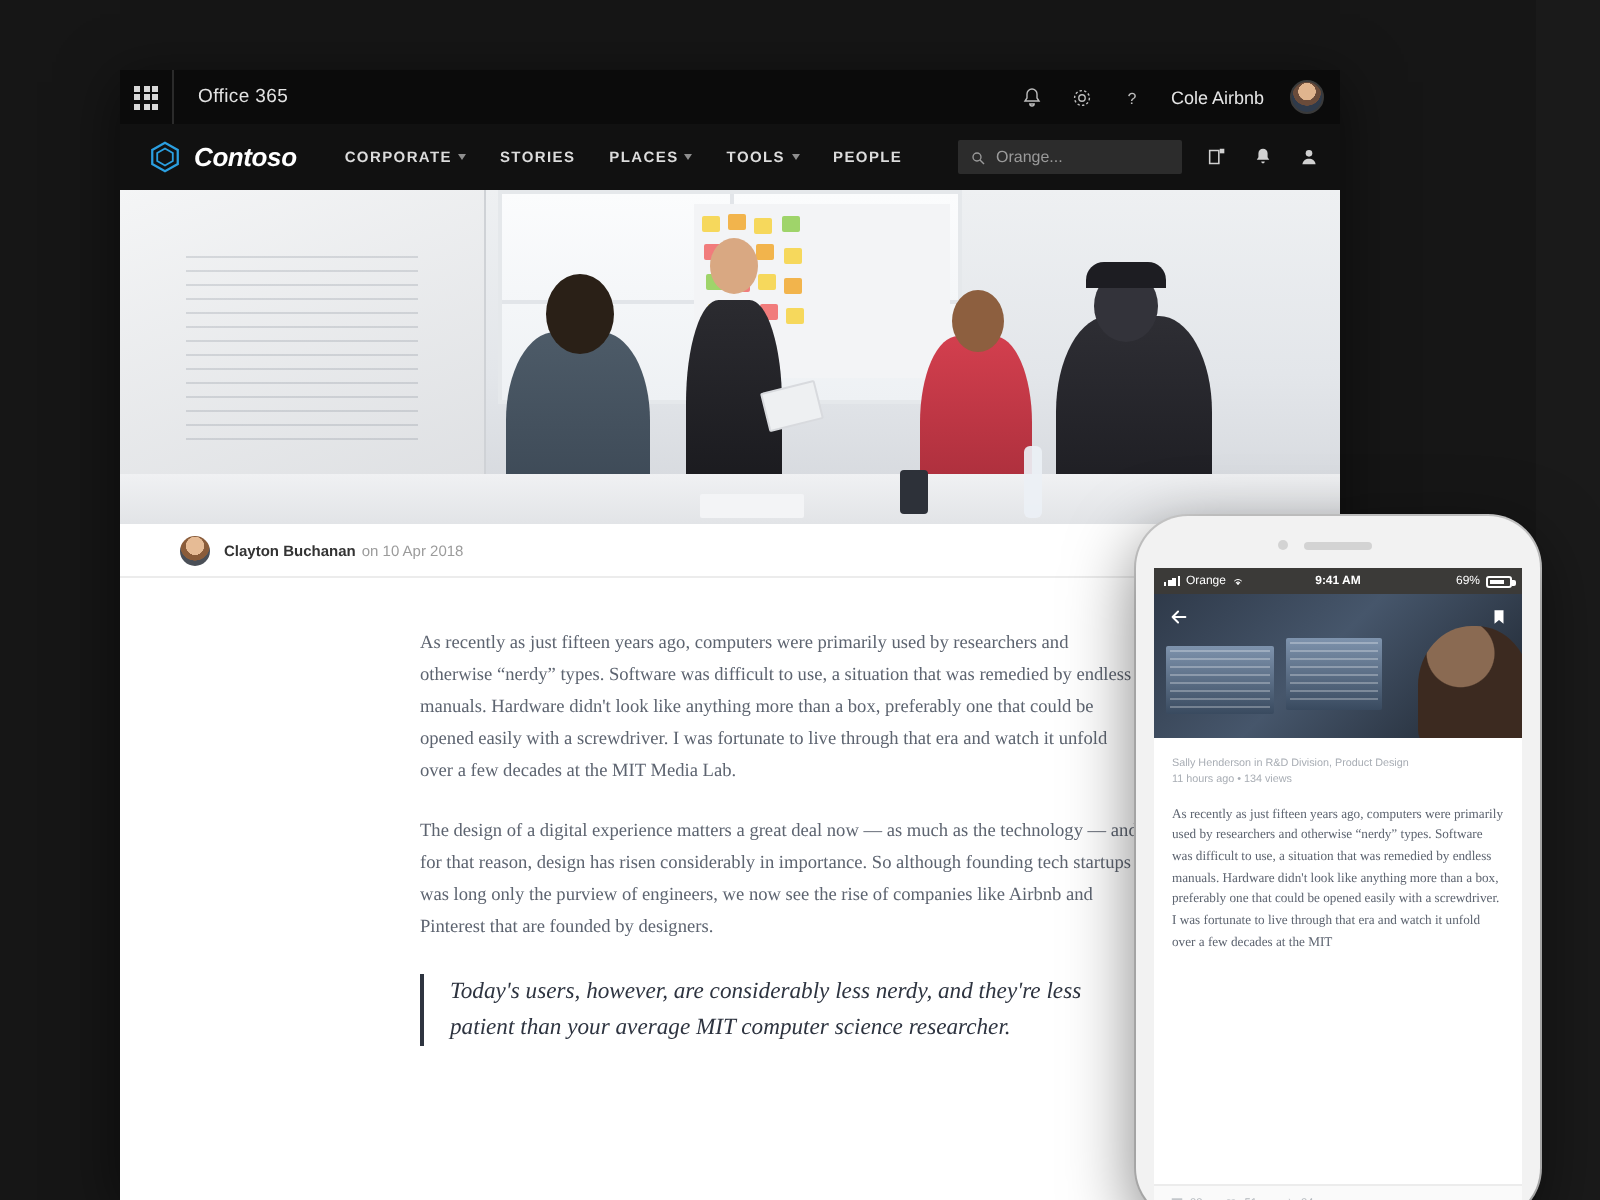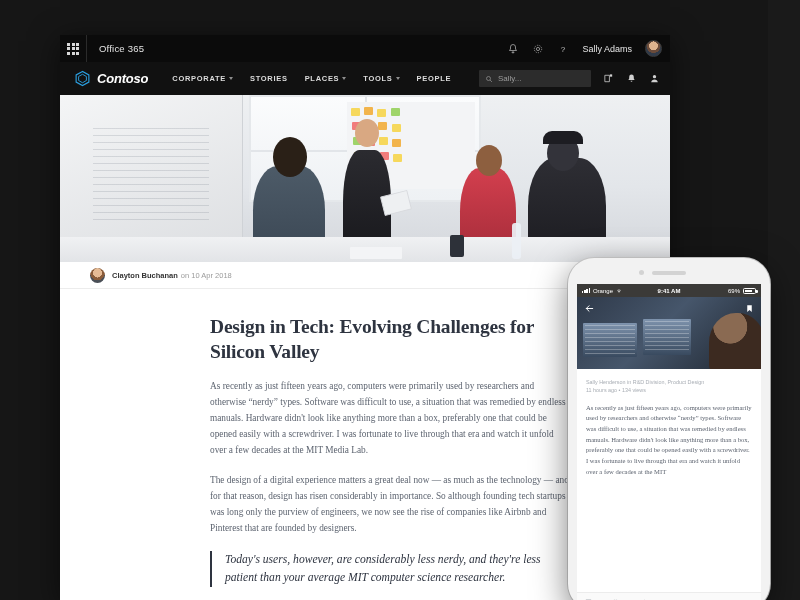--- a/index.html
+++ b/index.html
@@ -177,21 +177,21 @@
         <svg class="o365-ico" viewBox="0 0 24 24">
           <path d="M12 3a5 5 0 0 0-5 5v4l-2 3h14l-2-3V8a5 5 0 0 0-5-5zm0 17a2.2 2.2 0 0 0 2.2-2H9.8A2.2 2.2 0 0 0 12 20z" fill="none" stroke="#ddd" stroke-width="1.4"></path>
         </svg>
         <svg class="o365-ico" viewBox="0 0 24 24">
           <circle cx="12" cy="12" r="3.2" fill="none" stroke="#ddd" stroke-width="1.4"></circle>
           <circle cx="12" cy="12" r="7.4" fill="none" stroke="#ddd" stroke-width="1.4" stroke-dasharray="2.4 2.2"></circle>
         </svg>
         <svg class="o365-ico" viewBox="0 0 24 24">
           <text x="12" y="17.5" font-size="16" fill="#ddd" text-anchor="middle" font-family="Liberation Sans, sans-serif">?</text>
         </svg>
-        <span class="o365-user">Sally Adams</span>
+        <span class="o365-user">Cole Airbnb</span>
         <span class="o365-avatar"></span>
       </div>
     </div>
 
     <div class="brandbar">
       <div class="brand">
         <svg class="brand-logo" viewBox="0 0 24 24">
           <path d="M12 2 3 7v10l9 5 9-5V7z" fill="none" stroke="#2b9fe0" stroke-width="1.6"></path>
           <path d="M12 6 6.5 9.2v5.6L12 18l5.5-3.2V9.2z" fill="none" stroke="#2b9fe0" stroke-width="1.3"></path>
         </svg>
@@ -218,21 +218,21 @@
           <span>PEOPLE</span>
         </div>
       </div>
 
       <div class="nav-right">
         <div class="searchbox">
           <svg style="width:8px;height:8px" viewBox="0 0 24 24">
             <circle cx="10.5" cy="10.5" r="6" fill="none" stroke="#9a9a9a" stroke-width="2"></circle>
             <line x1="15" y1="15" x2="21" y2="21" stroke="#9a9a9a" stroke-width="2"></line>
           </svg>
-          <span class="search-ph">Sally...</span>
+          <span class="search-ph">Orange...</span>
         </div>
         <svg class="nav-ico" viewBox="0 0 24 24">
           <path d="M4 5h10v14H4z" fill="none" stroke="#e2e2e2" stroke-width="1.7"></path>
           <rect x="15" y="3" width="5" height="5" fill="#e2e2e2"></rect>
         </svg>
         <svg class="nav-ico" viewBox="0 0 24 24">
           <path d="M12 3a5 5 0 0 0-5 5v4.2L5.2 15h13.6L17 12.2V8a5 5 0 0 0-5-5z" fill="#e2e2e2"></path>
           <path d="M10 17a2 2 0 0 0 4 0z" fill="#e2e2e2"></path>
         </svg>
         <svg class="nav-ico" viewBox="0 0 24 24">
@@ -293,21 +293,20 @@
       <span class="by-views">
         <svg style="width:9px;height:9px" viewBox="0 0 24 24">
           <path d="M1.8 12S5.6 5.5 12 5.5 22.2 12 22.2 12 18.4 18.5 12 18.5 1.8 12 1.8 12z" fill="none" stroke="#b0b0b0" stroke-width="1.6"></path>
           <circle cx="12" cy="12" r="3.1" fill="none" stroke="#b0b0b0" stroke-width="1.6"></circle>
         </svg>
         <span>451</span>
       </span>
     </div>
 
     <div class="article">
-      <h1 class="headline">Design in Tech: Evolving Challenges for Silicon Valley</h1>
       <p class="para">As recently as just fifteen years ago, computers were primarily used by researchers and otherwise “nerdy” types. Software was difficult to use, a situation that was remedied by endless manuals. Hardware didn't look like anything more than a box, preferably one that could be opened easily with a screwdriver. I was fortunate to live through that era and watch it unfold over a few decades at the MIT Media Lab.</p>
       <p class="para">The design of a digital experience matters a great deal now — as much as the technology — and for that reason, design has risen considerably in importance. So although founding tech startups was long only the purview of engineers, we now see the rise of companies like Airbnb and Pinterest that are founded by designers.</p>
       <div class="quote">Today's users, however, are considerably less nerdy, and they're less patient than your average MIT computer science researcher.</div>
     </div>
   </div>
 
   <div class="phone">
     <span class="phone-cam"></span>
     <span class="phone-speaker"></span>
 

